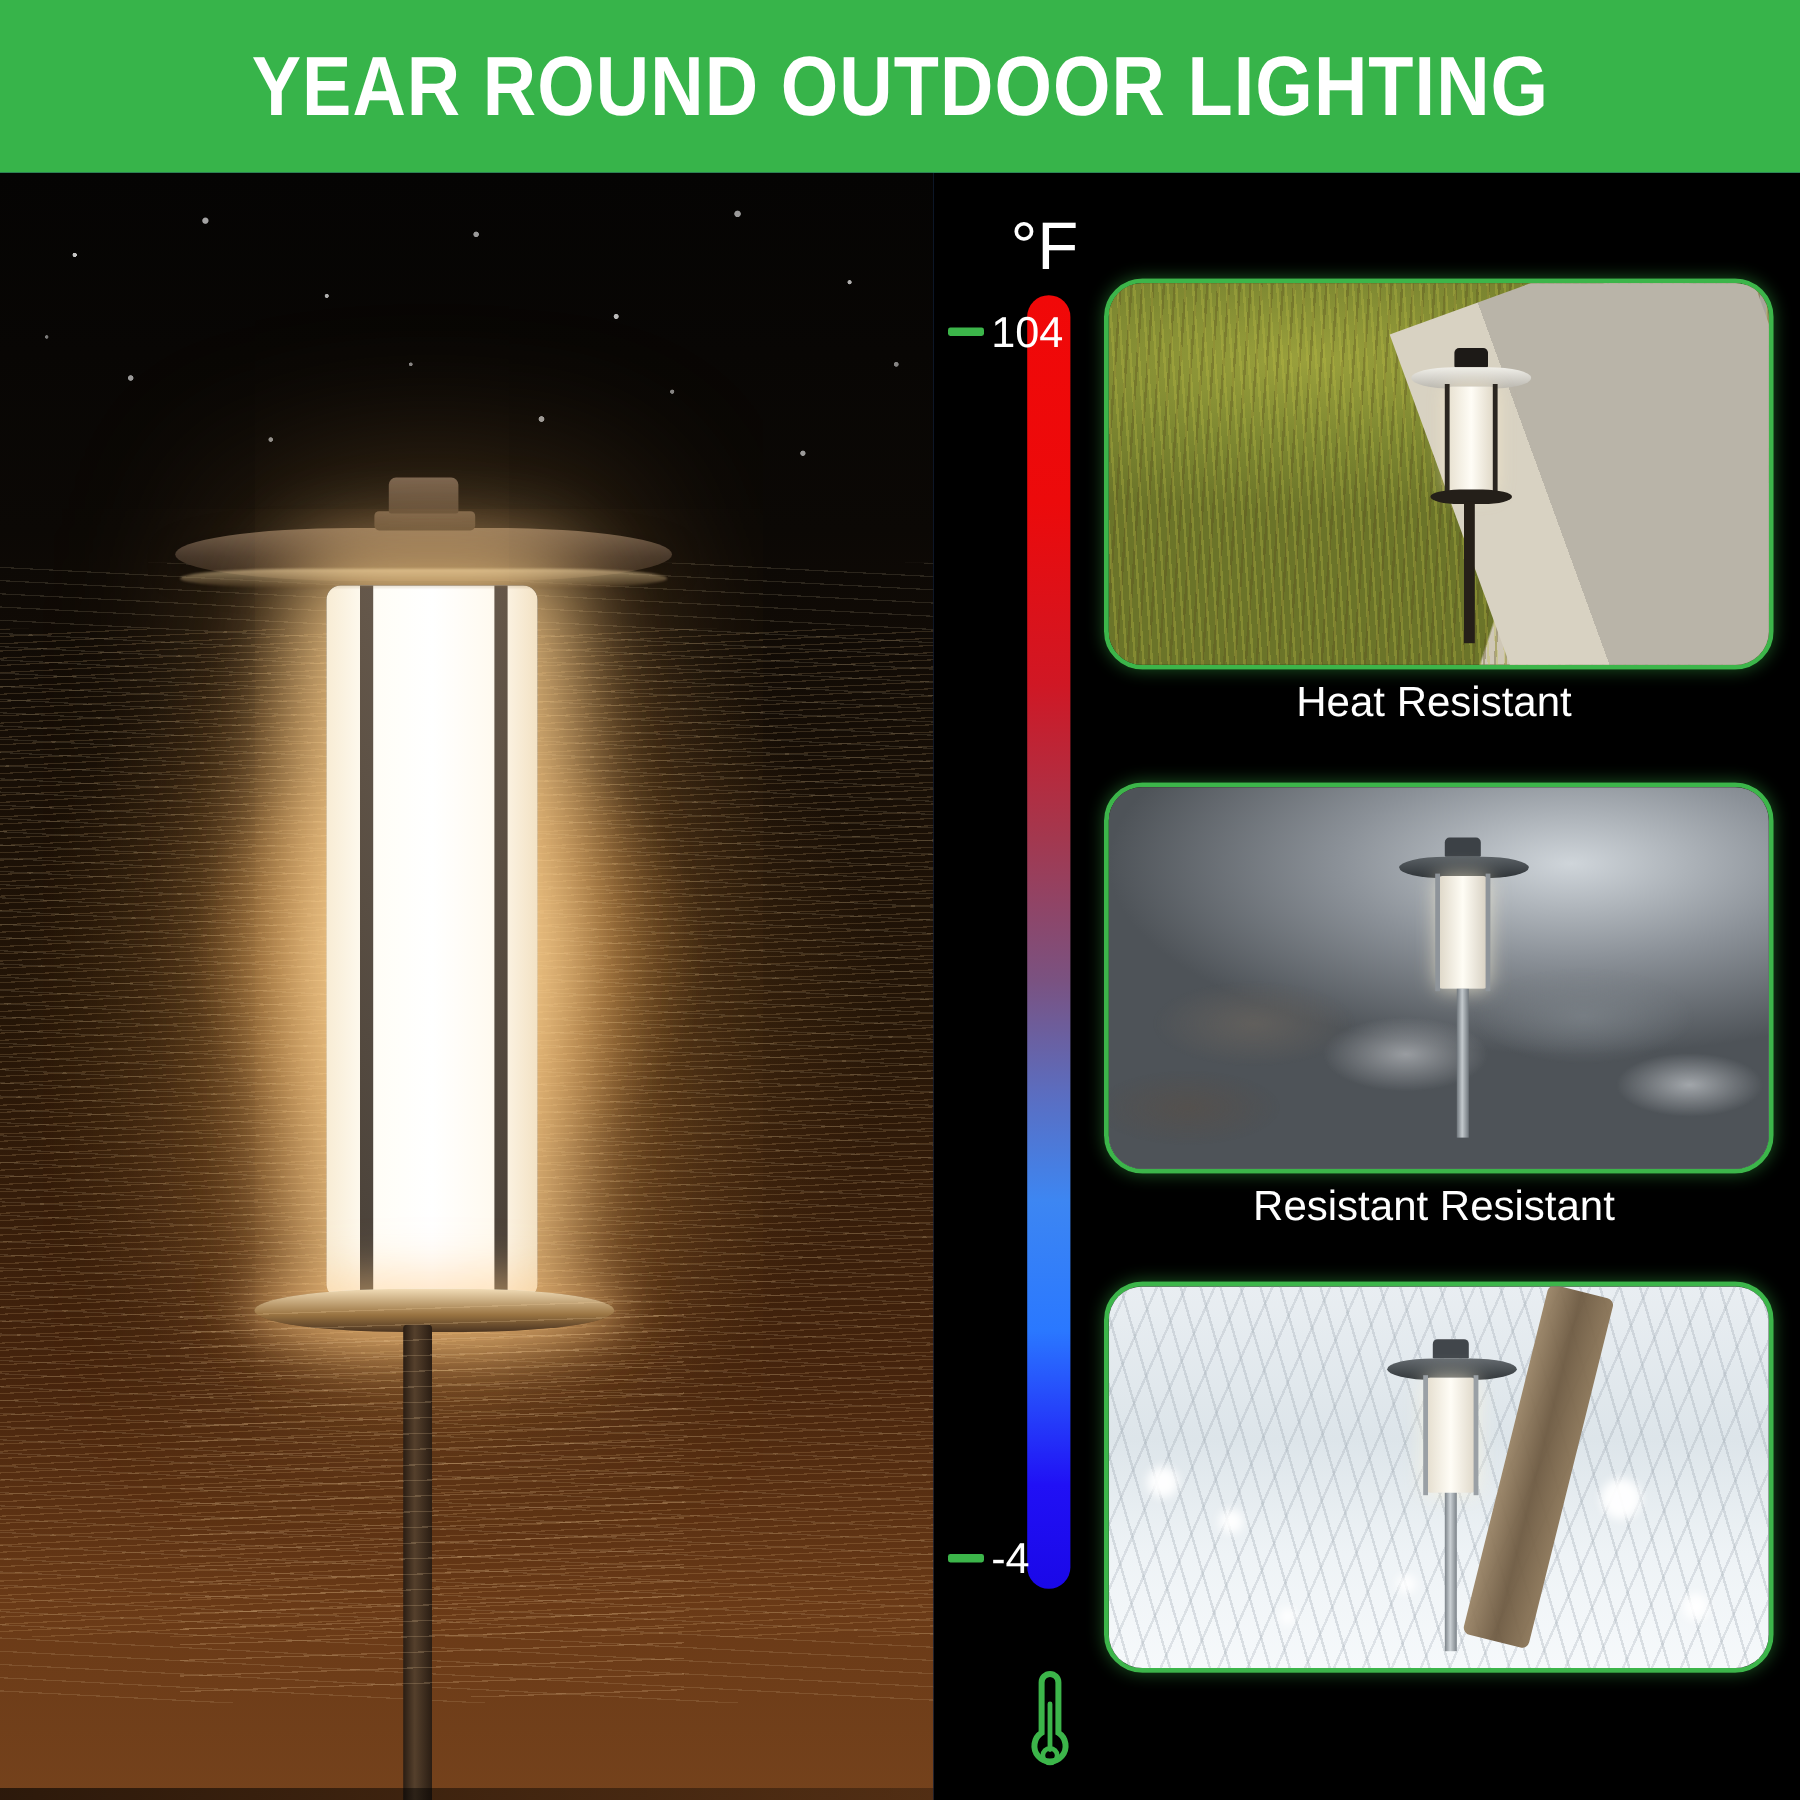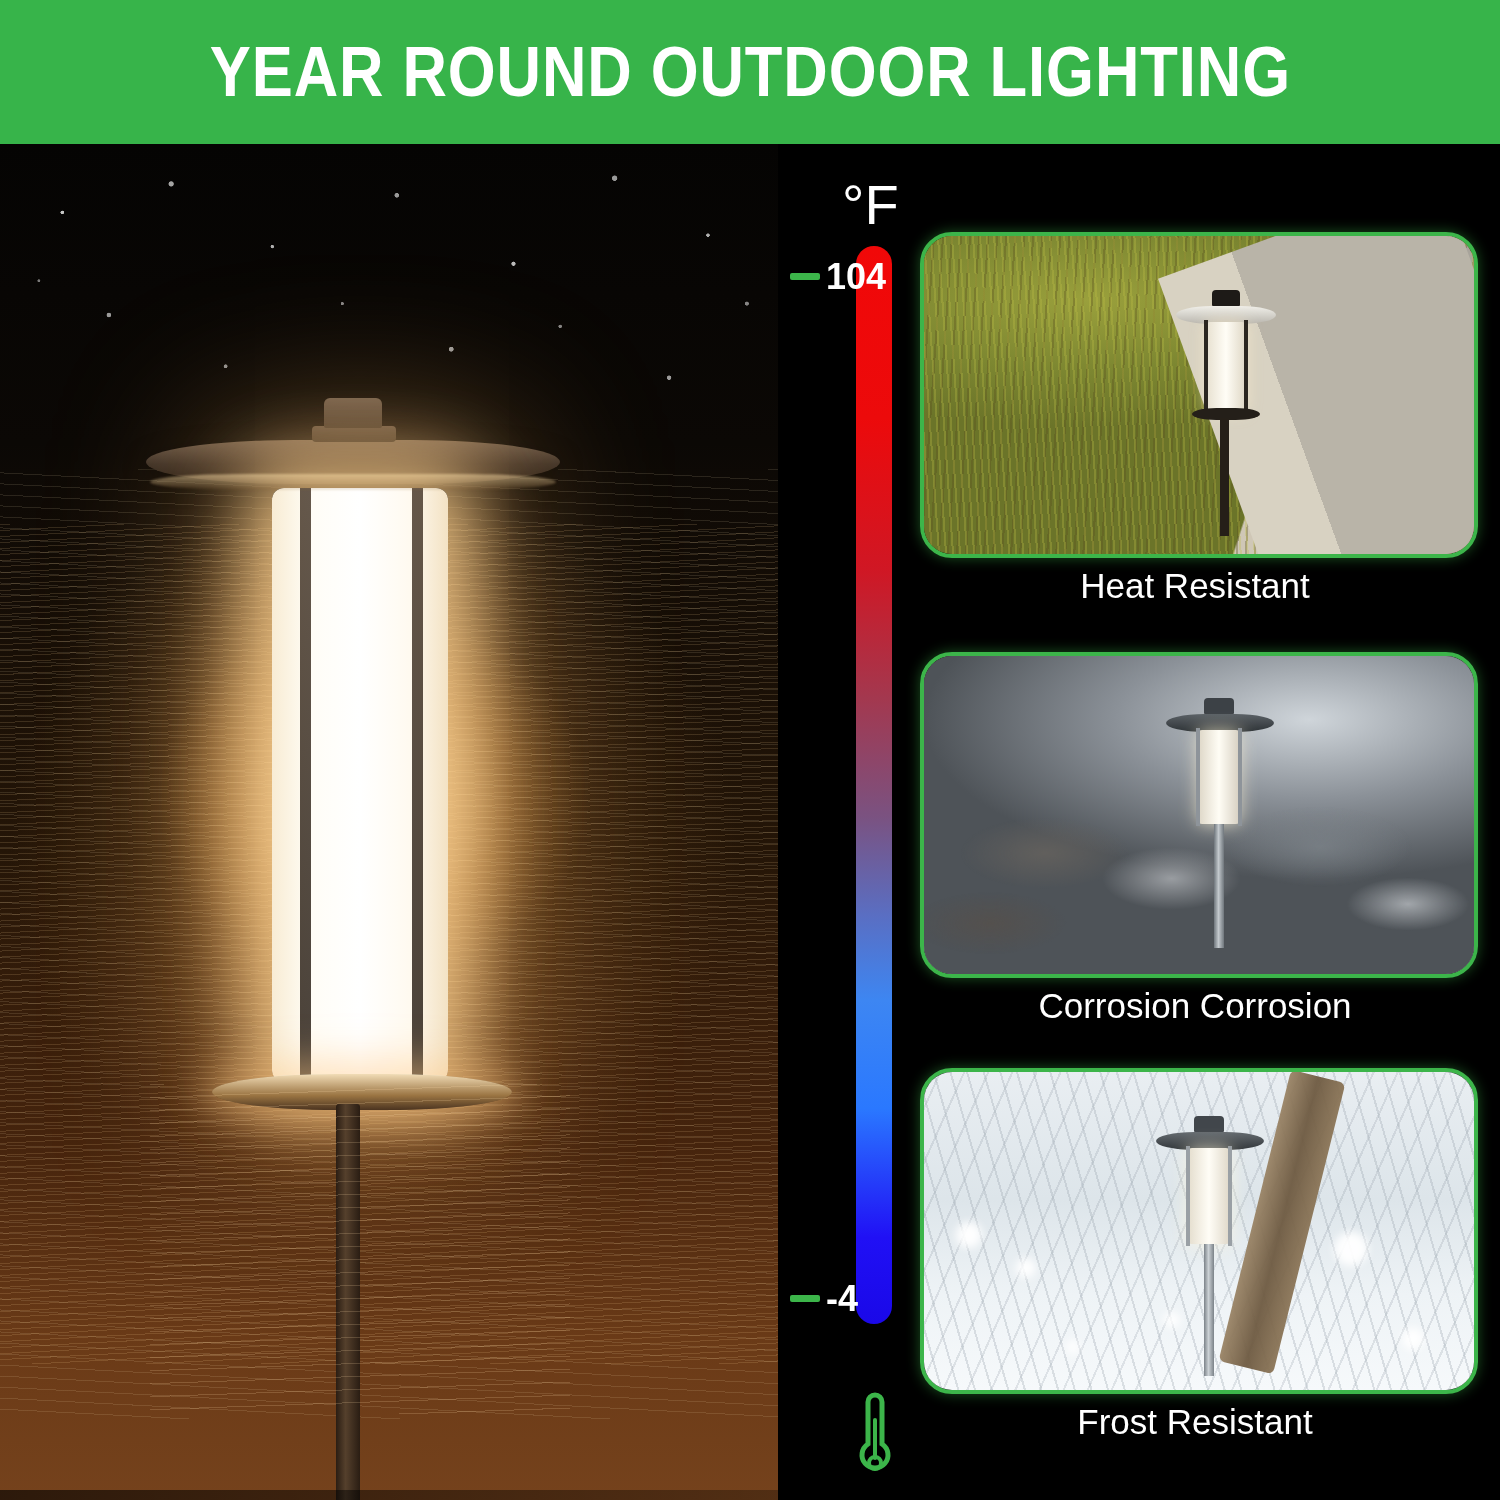--- a/index.html
+++ b/index.html
@@ -79,21 +79,21 @@
 
   
   .panel{position:absolute;left:778px;top:144px;width:722px;height:1356px;background:#000;}
 
   .deg-label{position:absolute;left:842px;top:172px;color:#fff;font-size:56px;font-weight:400;}
   .thermo-bar{position:absolute;left:856px;top:246px;width:36px;height:1078px;border-radius:18px;
       background:linear-gradient(180deg,
         #f10808 0%, #ec0a0b 16%, #d01724 30%, #a3384f 42%,
         #7a5281 53%, #5a6ec2 62%, #3d86f2 70%, #2a78ff 80%, #2010f5 92%, #1a08e8 100%);}
   .tick{position:absolute;width:30px;height:7px;border-radius:2px;background:#3cb54a;}
-  .tick-val{position:absolute;color:#fff;font-size:36px;font-weight:700;white-space:nowrap;}
+  .tick-val{position:absolute;color:#fff;font-size:36px;font-weight:400;white-space:nowrap;}
   .thermo-icon{position:absolute;left:852px;top:1392px;width:46px;height:92px;}
 
   
   .card{position:absolute;left:920px;width:550px;height:318px;border:4px solid #3cb54a;
         border-radius:32px;overflow:hidden;box-shadow:0 0 14px rgba(60,181,74,.45);}
   .card-img{position:absolute;inset:0;}
   .card-label{position:absolute;left:920px;width:550px;text-align:center;color:#fff;
               font-size:35px;font-weight:400;}
 
   
@@ -220,21 +220,21 @@
       <div class="mini" style="left:236px;top:42px;width:120px;height:262px">
         <div class="mini-knob" style="left:44px;top:0;width:30px;height:16px;background:#3c4146"></div>
         <div class="mini-hat" style="left:6px;top:16px;width:108px;height:18px;background:linear-gradient(180deg,#5b6166,#2d3236)"></div>
         <div class="mini-tube" style="left:38px;top:32px;width:42px;height:94px;background:linear-gradient(90deg,#ddd6c6,#fffdf5 50%,#d5cec0);box-shadow:0 0 18px rgba(255,245,215,.75)"></div>
         <div class="mini-pole" style="left:36px;top:30px;width:4px;height:98px;background:#8e949a"></div>
         <div class="mini-pole" style="left:78px;top:30px;width:4px;height:98px;background:#8e949a"></div>
         <div class="mini-pole" style="left:54px;top:126px;width:10px;height:124px;background:linear-gradient(90deg,#6f767c,#c3c9cd 45%,#6f767c)"></div>
       </div>
     </div>
   </div>
-  <div class="card-label" style="top:986px">Corrosion Corrosion</div>
+  <div class="card-label" style="top:986px">Resistant Resistant</div>
 
   <div class="card" style="top:1068px">
     <div class="card-img sc-frost">
       <div class="sc-frost-tr"></div>
       <div class="sc-frost-trunk"></div>
       <div class="flake" style="left:32px;top:150px;width:26px;height:26px"></div>
       <div class="flake" style="left:92px;top:186px;width:20px;height:20px"></div>
       <div class="flake" style="left:410px;top:160px;width:34px;height:34px"></div>
       <div class="flake" style="left:478px;top:256px;width:22px;height:22px"></div>
       <div class="flake" style="left:240px;top:240px;width:16px;height:16px"></div>
@@ -242,15 +242,14 @@
       <div class="mini" style="left:226px;top:44px;width:120px;height:268px">
         <div class="mini-knob" style="left:44px;top:0;width:30px;height:16px;background:#41464b"></div>
         <div class="mini-hat" style="left:6px;top:16px;width:108px;height:18px;background:linear-gradient(180deg,#656b70,#31363a)"></div>
         <div class="mini-tube" style="left:38px;top:32px;width:42px;height:96px;background:linear-gradient(90deg,#e4ddcd,#fffdf6 50%,#ded7c8);box-shadow:0 0 18px rgba(255,248,222,.8)"></div>
         <div class="mini-pole" style="left:36px;top:30px;width:4px;height:100px;background:#9aa0a5"></div>
         <div class="mini-pole" style="left:78px;top:30px;width:4px;height:100px;background:#9aa0a5"></div>
         <div class="mini-pole" style="left:54px;top:128px;width:10px;height:132px;background:linear-gradient(90deg,#7b8288,#cbd1d5 45%,#7b8288)"></div>
       </div>
     </div>
   </div>
-  <div class="card-label" style="top:1402px">Frost Resistant</div>
 
 </div>
 
 </body></html>

